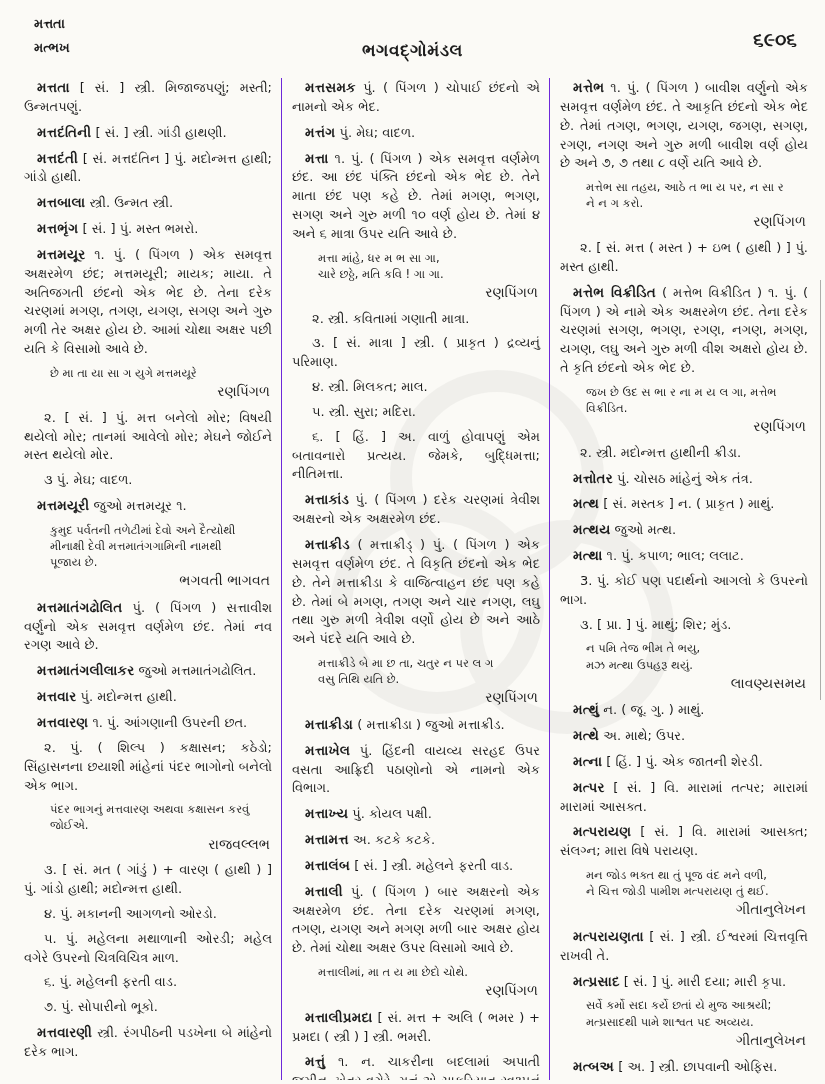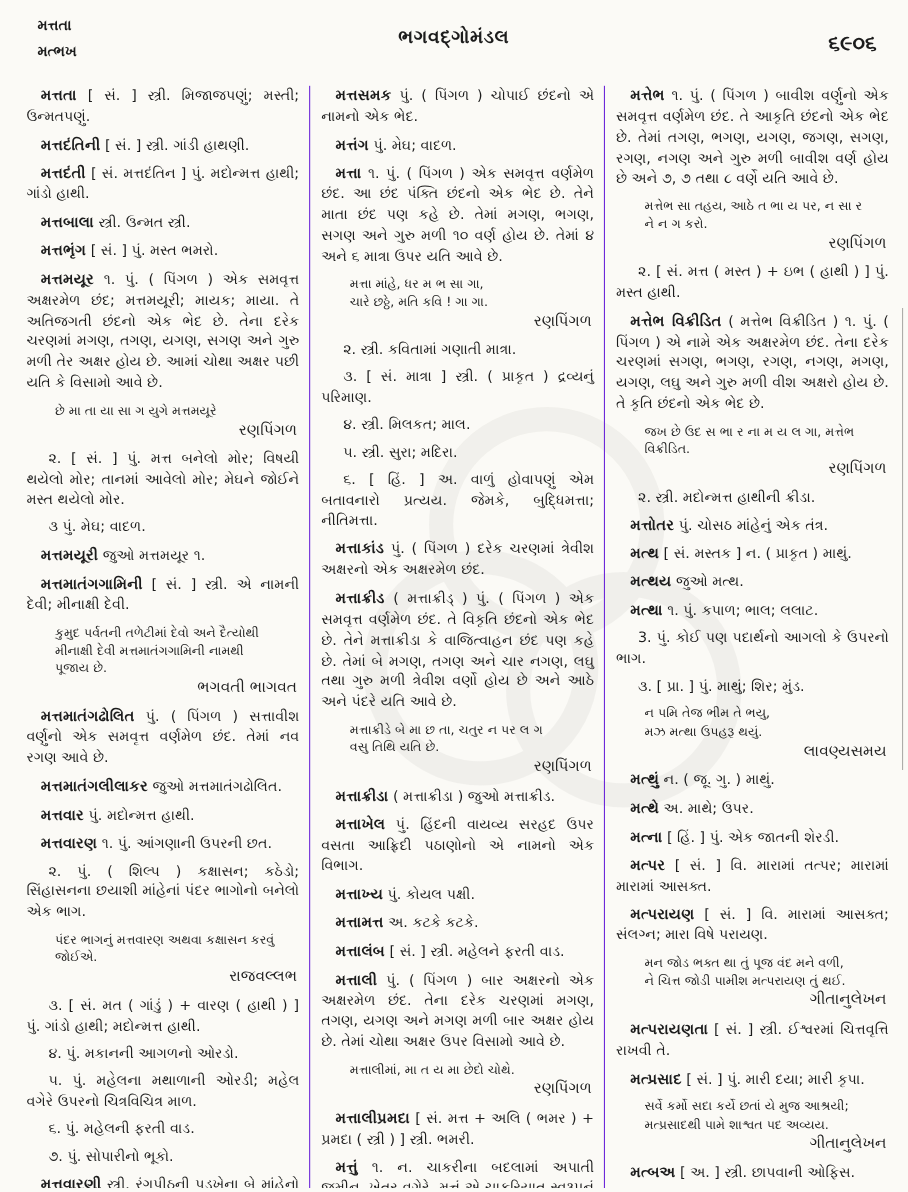--- a/index.html
+++ b/index.html
@@ -11,21 +11,21 @@
   
   .watermark{position:absolute;top:330px;left:330px;width:340px;height:400px;
     opacity:.10;pointer-events:none;z-index:0;}
   .watermark .c{position:absolute;border:22px solid #9a9a96;border-radius:50%;}
   .c1{width:170px;height:170px;left:60px;top:40px;}
   .c2{width:170px;height:170px;left:0px;top:170px;}
   .c3{width:170px;height:170px;left:130px;top:190px;}
 
   .header{position:absolute;top:12px;left:0;width:825px;height:62px;z-index:2;}
   .guide{position:absolute;left:34px;font-weight:bold;font-size:13px;line-height:1.9;}
-  .title{position:absolute;left:0;right:0;top:12px;text-align:center;
+  .title{position:absolute;left:0;right:0;top:28px;text-align:center;
     font-weight:bold;font-size:17px;letter-spacing:.5px;}
   .pageno{position:absolute;right:28px;top:16px;font-weight:bold;font-size:19px;}
 
   .columns{position:absolute;top:78px;left:14px;right:8px;bottom:4px;
     display:flex;z-index:1;justify-content:flex-end;}
   .col{flex:1 1 0;padding:0 9px 0 10px;overflow:hidden;}
   .col + .col{border-left:1px solid #6d28d9;}
 
   .entry,.sense{margin:0 0 6px 0;font-size:13px;line-height:1.45;
     text-align:justify;text-indent:13px;}
@@ -63,21 +63,20 @@
       <p class="entry"><b class="headword">મત્તબાલા</b> સ્ત્રી. ઉન્મત સ્ત્રી.</p>
       <p class="entry"><b class="headword">મત્તભૃંગ</b> [ સં. ] પું. મસ્ત ભમરો.</p>
       <p class="entry"><b class="headword">મત્તમયૂર</b> ૧. પું. ( પિંગળ ) એક સમવૃત્ત અક્ષરમેળ છંદ; મત્તમયૂરી; માયક; માયા. તે અતિજગતી છંદનો એક ભેદ છે. તેના દરેક ચરણમાં મગણ, તગણ, યગણ, સગણ અને ગુરુ મળી તેર અક્ષર હોય છે. આમાં ચોથા અક્ષર પછી યતિ કે વિસામો આવે છે.</p>
       <div class="verse">
         <div class="verse-line">છે મા તા યા સા ગ યુગે મત્તમયૂરે</div>
         <div class="verse-source">રણપિંગળ</div>
       </div>
       <p class="sense">૨. [ સં. ] પું. મત્ત બનેલો મોર; વિષયી થયેલો મોર; તાનમાં આવેલો મોર; મેઘને જોઈને મસ્ત થયેલો મોર.</p>
       <p class="sense">૩ પું. મેઘ; વાદળ.</p>
       <p class="entry"><b class="headword">મત્તમયૂરી</b> જુઓ મત્તમયૂર ૧.</p>
-      <p class="entry"><b class="headword">મત્તમાતંગગામિની</b> [ સં. ] સ્ત્રી. એ નામની દેવી; મીનાક્ષી દેવી.</p>
       <div class="verse">
         <div class="verse-line">કુમુદ પર્વતની તળેટીમાં દેવો અને દૈત્યોથી</div>
         <div class="verse-line">મીનાક્ષી દેવી મત્તમાતંગગામિની નામથી</div>
         <div class="verse-line">પૂજાય છે.</div>
         <div class="verse-source">ભગવતી ભાગવત</div>
       </div>
       <p class="entry"><b class="headword">મત્તમાતંગઢોલિત</b> પું. ( પિંગળ ) સત્તાવીશ વર્ણુનો એક સમવૃત્ત વર્ણમેળ છંદ. તેમાં નવ રગણ આવે છે.</p>
       <p class="entry"><b class="headword">મત્તમાતંગલીલાકર</b> જુઓ મત્તમાતંગઢોલિત.</p>
       <p class="entry"><b class="headword">મત્તવાર</b> પું. મદોન્મત્ત હાથી.</p>
       <p class="entry"><b class="headword">મત્તવારણ</b> ૧. પું. આંગણાની ઉપરની છત.</p>

